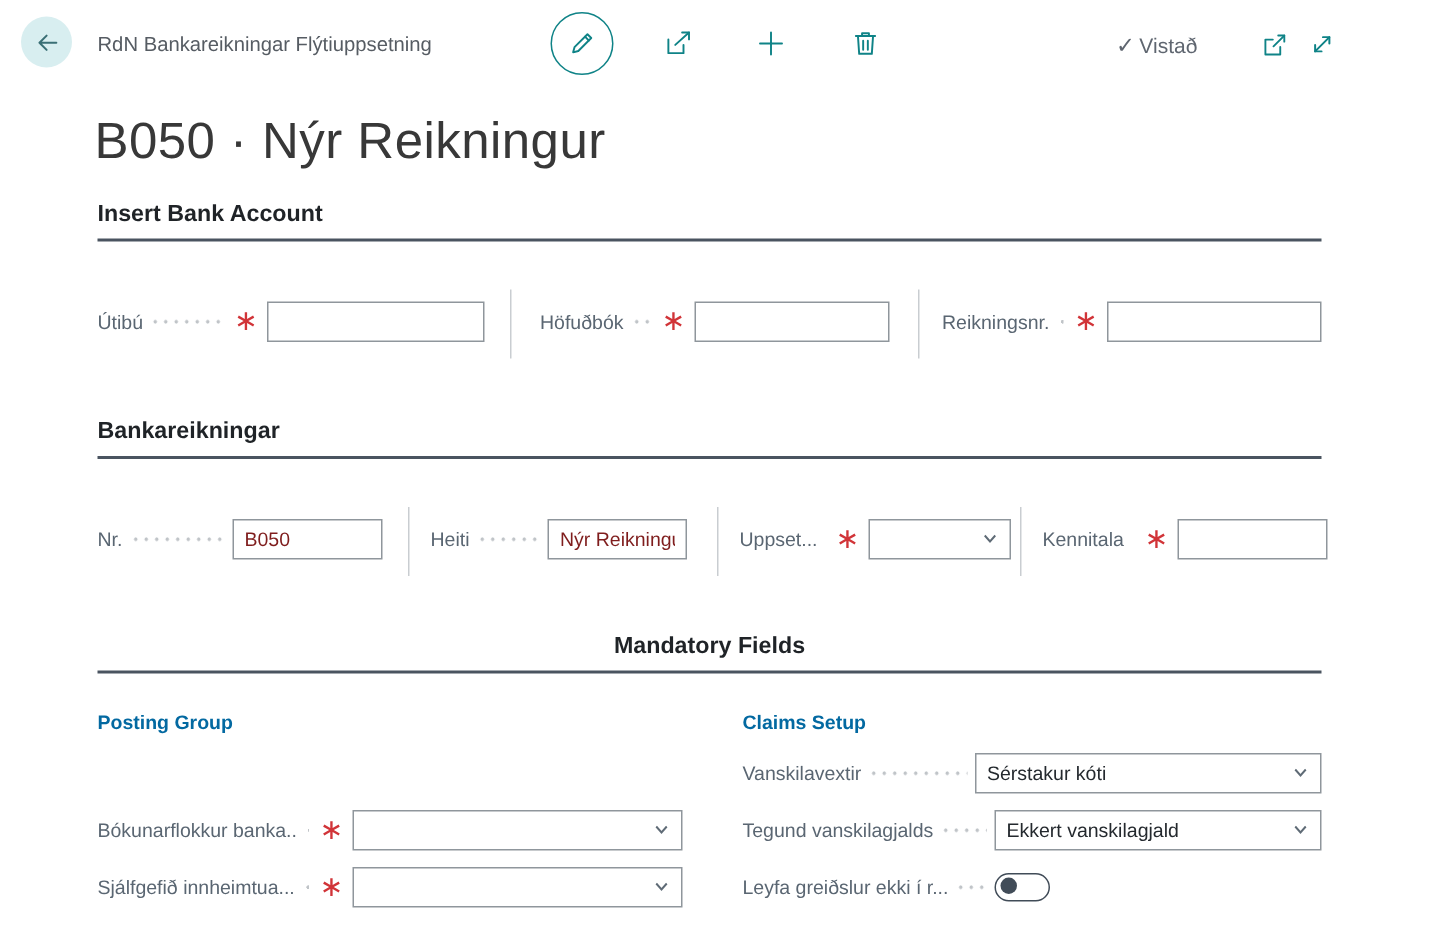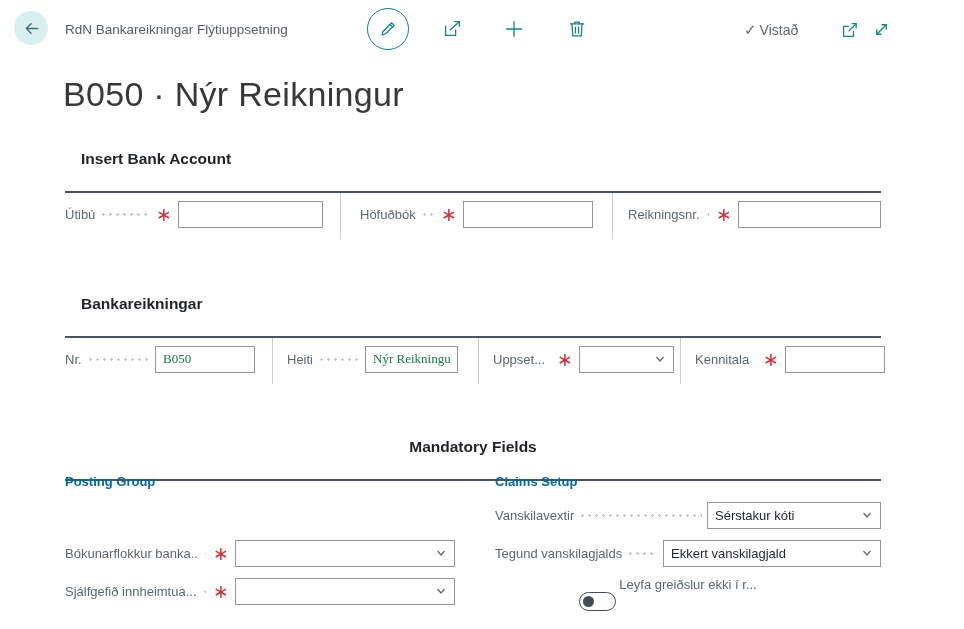--- a/index.html
+++ b/index.html
@@ -18,32 +18,32 @@
   .hdr-ic path, .edit-btn path{fill:none;stroke:#0f8387;stroke-width:1.4;stroke-linecap:round;stroke-linejoin:round;}
   .saved{position:absolute;left:744px;top:21px;font-size:14px;color:#5f6670;display:flex;gap:3px;align-items:center;}
   .saved .chk{font-size:15px;}
 
   
   .page-title{position:absolute;left:63px;top:52px;font-size:34px;font-weight:300;
               color:#383838;letter-spacing:.3px;}
 
   
   .section-head{position:absolute;left:65px;width:816px;border-bottom:2px solid #4a5460;padding-bottom:7px;}
-  .section-head h2{margin:16px;font-size:15.5px;font-weight:700;color:#1f2327;}
+  .section-head h2{margin:0;font-size:15.5px;font-weight:700;color:#1f2327;}
   .subhead{position:absolute;font-size:13px;font-weight:700;color:#0369a1;}
 
   
   .field{position:absolute;height:28px;display:flex;align-items:center;}
   .flabel{flex:0 0 auto;font-size:13px;color:#5a6672;white-space:nowrap;}
   .leader{flex:1 1 0;min-width:0;height:3px;margin:0 5px;align-self:center;
           background-image:radial-gradient(circle,#c0c4c8 1.1px,transparent 1.4px);
           background-size:7px 3px;background-position:0 50%;background-repeat:repeat-x;}
   .req{flex:0 0 auto;color:#d13438;font-size:19px;line-height:1;margin:0 6px 0 2px;}
   .tinput{flex:0 0 auto;height:27px;box-sizing:border-box;border:1px solid #8f969c;background:#fff;
-          padding:0 7px;font-size:13px;color:#15803d;font-family:Liberation Serif, serif;outline:none;}
+          padding:0 7px;font-size:13px;color:#7f1d1d;font-family:Liberation Sans, sans-serif;outline:none;}
   .select{flex:0 0 auto;height:27px;box-sizing:border-box;border:1px solid #8f969c;background:#fff;
           display:flex;align-items:center;justify-content:space-between;padding:0 7px;cursor:pointer;}
   .sval{flex:1 1 auto;font-size:13px;color:#24292e;white-space:nowrap;overflow:hidden;}
   .chev{flex:0 0 auto;width:12px;height:12px;}
   .chev path{fill:none;stroke:#5f6b76;stroke-width:1.3;}
   .vdiv{position:absolute;width:1px;background:#c9cdd1;}
 
   
   .toggle-wrap{flex:0 0 auto;width:218px;display:flex;align-items:center;}
   .toggle{width:37px;height:19px;border:1.5px solid #414c58;border-radius:10px;box-sizing:border-box;
@@ -209,40 +209,40 @@
       <span class="sval"></span>
       <svg class="chev" viewBox="0 0 12 12">
           <path d="M2.5 4l3.5 4 3.5-4"></path>
         </svg>
     </div>
   </div>
 
   <div class="field" style="left:495px;top:501px;width:386px;">
     <span class="flabel">Vanskilavextir</span>
     <span class="leader"></span>
-    <div class="select" style="width:174px;">
+    <div class="select" style="width:231px;">
       <span class="sval">Sérstakur kóti</span>
       <svg class="chev" viewBox="0 0 12 12">
           <path d="M2.5 4l3.5 4 3.5-4"></path>
         </svg>
     </div>
   </div>
 
   <div class="field" style="left:495px;top:539px;width:386px;">
     <span class="flabel">Tegund vanskilagjalds</span>
     <span class="leader"></span>
     <div class="select" style="width:218px;">
       <span class="sval">Ekkert vanskilagjald</span>
       <svg class="chev" viewBox="0 0 12 12">
           <path d="M2.5 4l3.5 4 3.5-4"></path>
         </svg>
     </div>
   </div>
 
-  <div class="field" style="left:495px;top:577px;width:386px;flex-direction:column;">
+  <div class="field" style="left:495px;top:577px;width:386px;">
     <span class="flabel">Leyfa greiðslur ekki í r...</span>
     <span class="leader"></span>
     <div class="toggle-wrap">
       <div class="toggle">
         <div class="knob"></div>
       </div>
     </div>
   </div>
 
 </div>

